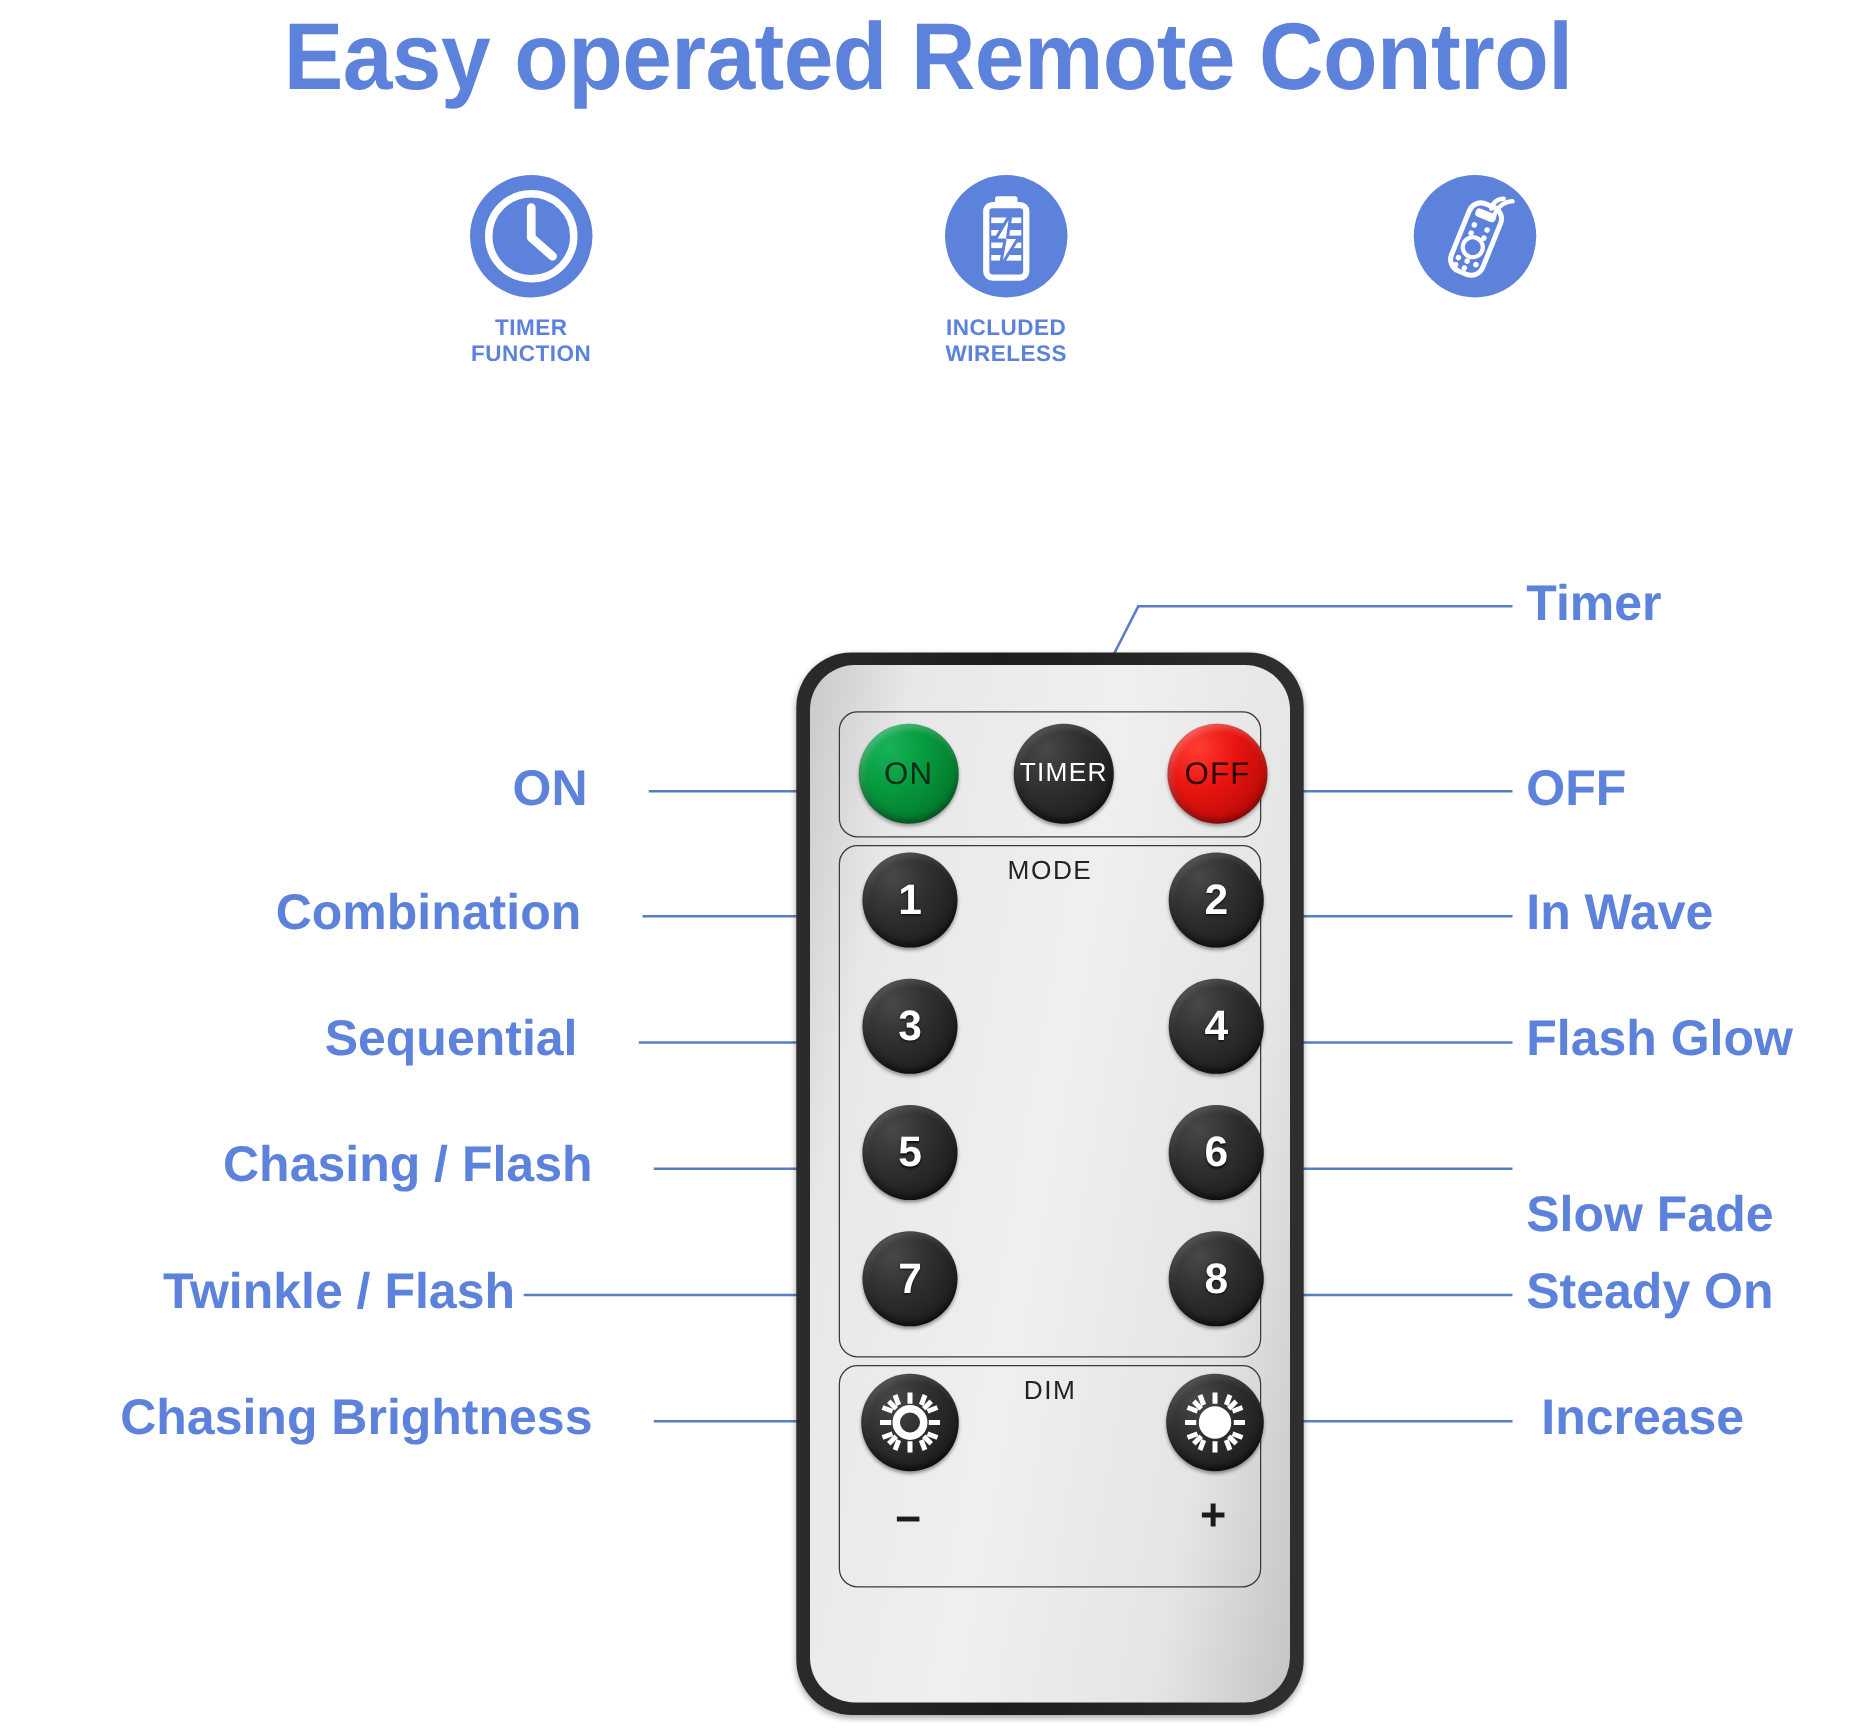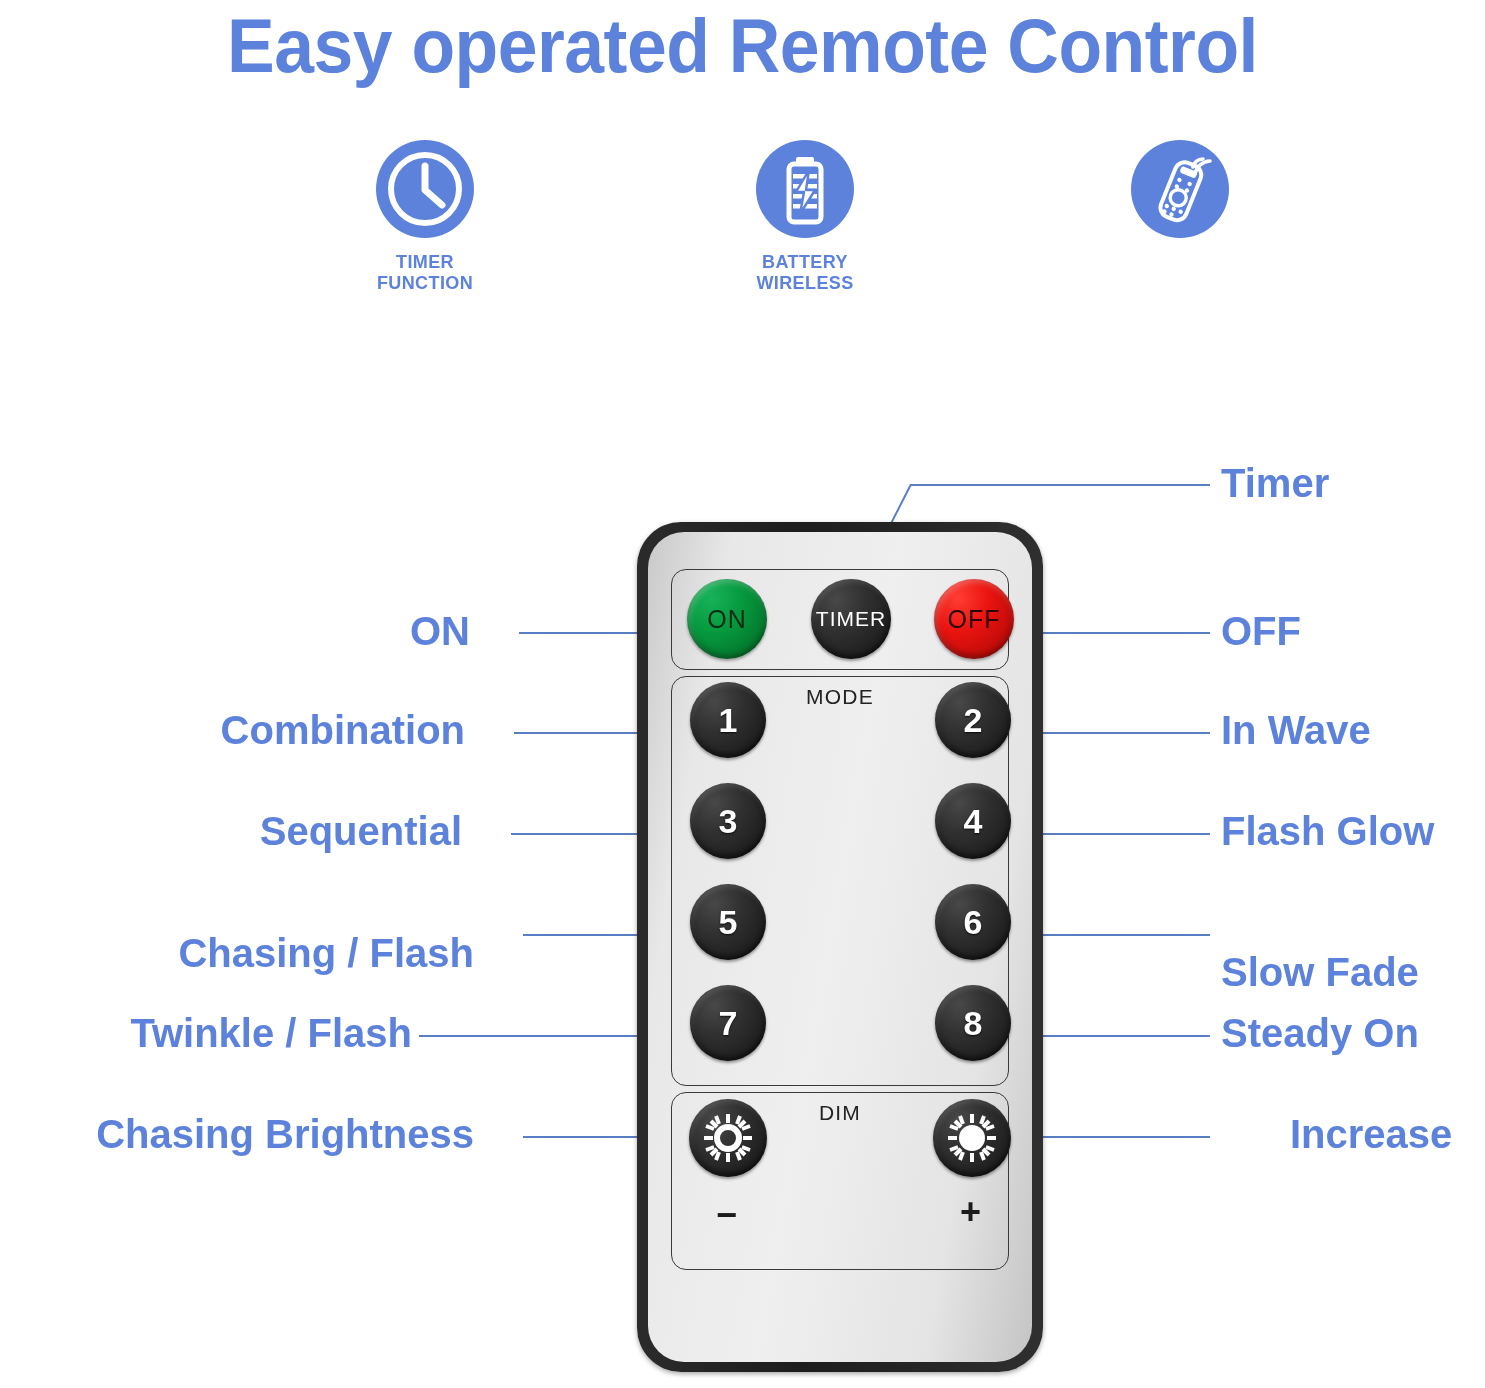--- a/index.html
+++ b/index.html
@@ -122,21 +122,21 @@
         <rect x="40" y="17" width="18" height="7" rx="2" fill="#ffffff"></rect>
         <rect x="33" y="24" width="32" height="58" rx="5" fill="none" stroke="#ffffff" stroke-width="5"></rect>
         <rect x="37" y="34" width="24" height="4.5" fill="#ffffff"></rect>
         <rect x="37" y="44" width="24" height="4.5" fill="#ffffff"></rect>
         <rect x="37" y="54" width="24" height="4.5" fill="#ffffff"></rect>
         <rect x="37" y="64" width="24" height="4.5" fill="#ffffff"></rect>
         <path d="M53 30 L40 52 L48 52 L44 74 L59 50 L50 50 Z" fill="#ffffff" stroke="#5c82dc" stroke-width="2.4" stroke-linejoin="round"></path>
       </svg>
     </div>
     <div class="flabel">
-      <div>BATTERY</div>
+      <div>INCLUDED</div>
       <div>WIRELESS</div>
     </div>
   </div>
 
   <div class="feature" style="left:1030px;top:0;">
     <div class="fcircle">
       <svg width="98" height="98" viewBox="0 0 98 98">
         <g transform="rotate(22 49 52)">
           <rect x="36" y="22" width="27" height="58" rx="10" fill="none" stroke="#ffffff" stroke-width="4"></rect>
           <rect x="41" y="27" width="17" height="7" rx="3" fill="#ffffff"></rect>
@@ -170,31 +170,31 @@
 <div class="leader" style="left:958px;  top:632px;  width:252px;"></div>
 <div class="leader" style="left:958px;  top:732px;  width:252px;"></div>
 <div class="leader" style="left:958px;  top:833px;  width:252px;"></div>
 <div class="leader" style="left:958px;  top:934px;  width:252px;"></div>
 <div class="leader" style="left:958px;  top:1035px; width:252px;"></div>
 <div class="leader" style="left:958px;  top:1136px; width:252px;"></div>
 
 <div class="callout l" style="right:1015px; top:611px;">ON</div>
 <div class="callout l" style="right:1020px; top:710px;">Combination</div>
 <div class="callout l" style="right:1023px; top:811px;">Sequential</div>
-<div class="callout l" style="right:1011px; top:912px;margin-top:21px;">Chasing / Flash</div>
+<div class="callout l" style="right:1011px; top:912px;">Chasing / Flash</div>
 <div class="callout l" style="right:1073px; top:1013px;text-align:center;">Twinkle / Flash</div>
 <div class="callout l" style="right:1011px; top:1114px;">Chasing Brightness</div>
 
 <div class="callout r" style="left:1221px; top:463px;">Timer</div>
 <div class="callout r" style="left:1221px; top:611px;">OFF</div>
 <div class="callout r" style="left:1221px; top:710px;">In Wave</div>
 <div class="callout r" style="left:1221px; top:811px;">Flash Glow</div>
 <div class="callout r" style="left:1221px; top:952px;">Slow Fade</div>
 <div class="callout r" style="left:1221px; top:1013px;">Steady On</div>
-<div class="callout r" style="left:1290px; top:1114px;">Increase</div>
+<div class="callout r" style="left:1233px; top:1114px;">Increase</div>
 
 <div id="remote">
   <div id="remote-face">
 
     <div class="panel" id="panel-power">
       <div class="btn btn-pow btn-green" style="left:15px;  top:9px;">ON</div>
       <div class="btn btn-pow btn-dark" style="left:139px; top:9px; font-size:21px;">
         <span>TIMER</span>
       </div>
       <div class="btn btn-pow btn-red" style="left:262px; top:9px;">OFF</div>

